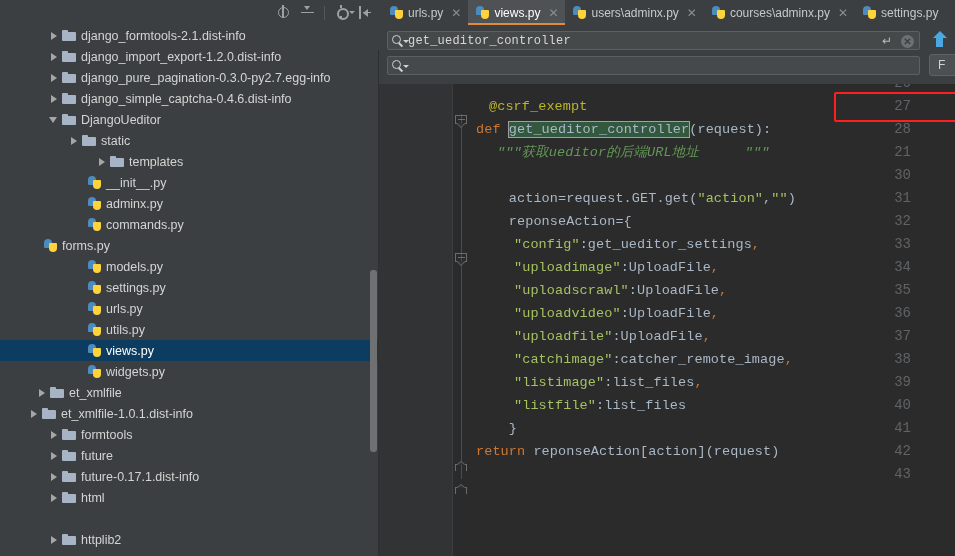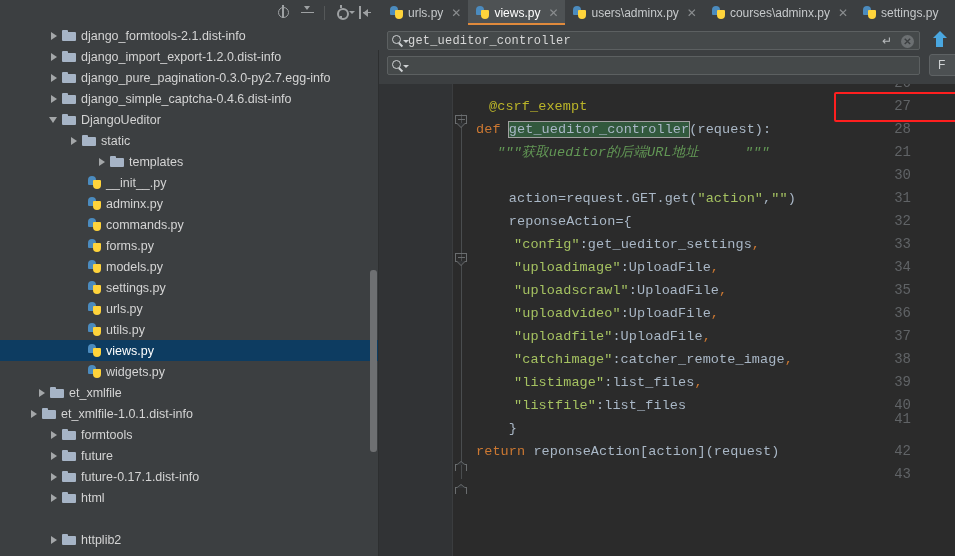--- a/index.html
+++ b/index.html
@@ -219,21 +219,21 @@
           <span>__init__.py</span>
         </div>
         <div class="row" style="padding-left: 88px; position: absolute; left: 0px; right: 0px; top: 168px;">
           <span class="fileico"></span>
           <span>adminx.py</span>
         </div>
         <div class="row" style="padding-left: 88px; position: absolute; left: 0px; right: 0px; top: 189px;">
           <span class="fileico"></span>
           <span>commands.py</span>
         </div>
-        <div class="row" style="padding-left: 88px; position: absolute; left: 0px; right: 0px; top: 210px;">
+        <div class="row" style="padding-left: 44px; position: absolute; left: 0px; right: 0px; top: 210px;">
           <span class="fileico"></span>
           <span>forms.py</span>
         </div>
         <div class="row" style="padding-left: 88px; position: absolute; left: 0px; right: 0px; top: 231px;">
           <span class="fileico"></span>
           <span>models.py</span>
         </div>
         <div class="row" style="padding-left: 88px; position: absolute; left: 0px; right: 0px; top: 252px;">
           <span class="fileico"></span>
           <span>settings.py</span>
@@ -334,21 +334,21 @@
           <div class="ln" style="top: 103px;">31</div>
           <div class="ln" style="top: 126px;">32</div>
           <div class="ln" style="top: 149px;">33</div>
           <div class="ln" style="top: 172px;">34</div>
           <div class="ln" style="top: 195px;">35</div>
           <div class="ln" style="top: 218px;">36</div>
           <div class="ln" style="top: 241px;">37</div>
           <div class="ln" style="top: 264px;">38</div>
           <div class="ln" style="top: 287px;">39</div>
           <div class="ln" style="top: 310px;">40</div>
-          <div class="ln" style="top: 324px; text-align: right;">41</div>
+          <div class="ln" style="top: 333px; text-align: right;">41</div>
           <div class="ln" style="top: 356px;">42</div>
           <div class="ln" style="top: 379px;">43</div>
         </div>
 
       <div class="foldline" style="top:30px;height:365px;"></div>
       <div class="fold" style="top:31px;">
         <span class="box"></span>
           <span class="minus"></span>
           <span class="tip"></span>
           <span class="tipi"></span>

